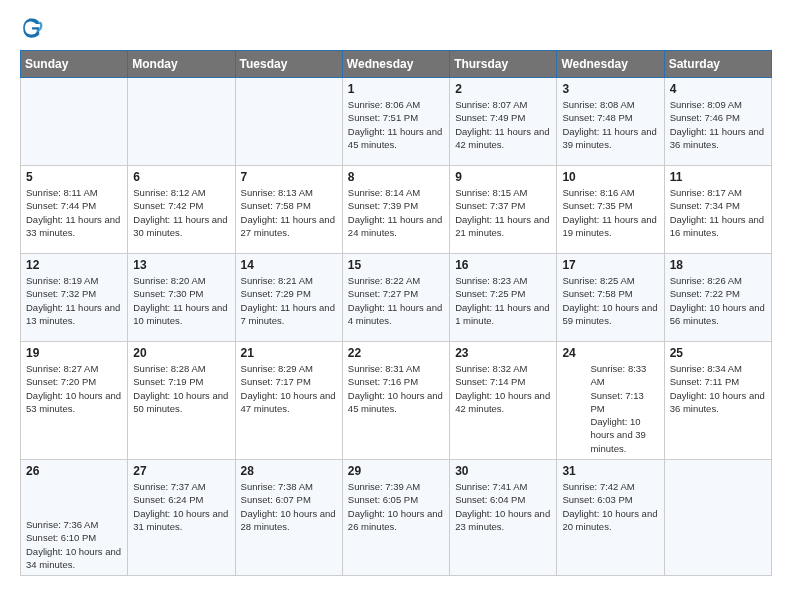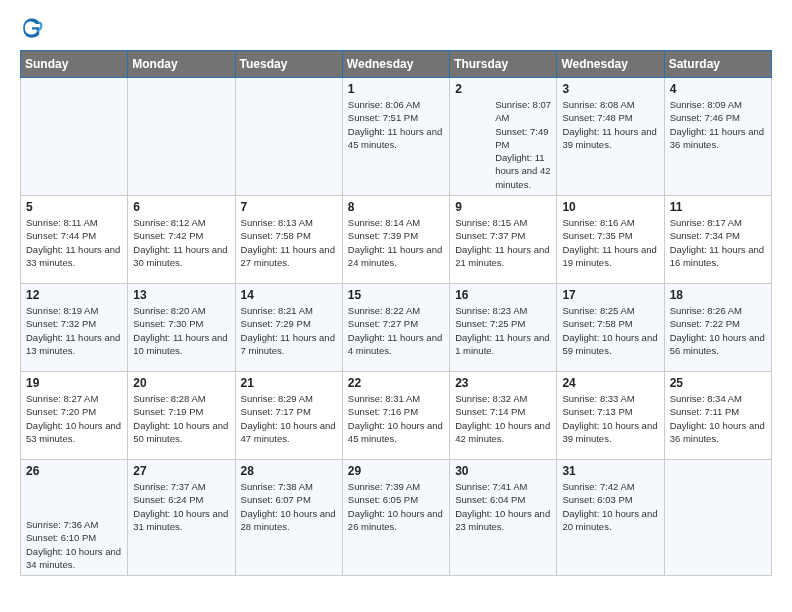--- a/index.html
+++ b/index.html
@@ -119,21 +119,21 @@
         <td class="empty-cell"></td>
         <td class="empty-cell"></td>
         <td>
           <span class="day-number">1</span>
           <div class="day-info" style="white-space: pre-line;">Sunrise: 8:06 AM
 Sunset: 7:51 PM
 Daylight: 11 hours and 45 minutes.</div>
         </td>
         <td>
           <span class="day-number">2</span>
-          <div class="day-info" style="white-space: pre-line; margin-left: 40px;">Sunrise: 8:07 AM
+          <div class="day-info" style="white-space: pre-line;">Sunrise: 8:07 AM
 Sunset: 7:49 PM
 Daylight: 11 hours and 42 minutes.</div>
         </td>
         <td>
           <span class="day-number">3</span>
           <div class="day-info" style="white-space: pre-line;">Sunrise: 8:08 AM
 Sunset: 7:48 PM
 Daylight: 11 hours and 39 minutes.</div>
         </td>
         <td>
@@ -257,21 +257,21 @@
 Daylight: 10 hours and 45 minutes.</div>
         </td>
         <td>
           <span class="day-number">23</span>
           <div class="day-info" style="white-space: pre-line;">Sunrise: 8:32 AM
 Sunset: 7:14 PM
 Daylight: 10 hours and 42 minutes.</div>
         </td>
         <td>
           <span class="day-number">24</span>
-          <div class="day-info" style="white-space: pre-line;">Sunrise: 8:33 AM
+          <div class="day-info" style="white-space: pre-line; margin-left: 28px;">Sunrise: 8:33 AM
 Sunset: 7:13 PM
 Daylight: 10 hours and 39 minutes.</div>
         </td>
         <td>
           <span class="day-number">25</span>
           <div class="day-info" style="white-space: pre-line;">Sunrise: 8:34 AM
 Sunset: 7:11 PM
 Daylight: 10 hours and 36 minutes.</div>
         </td>
       </tr>

